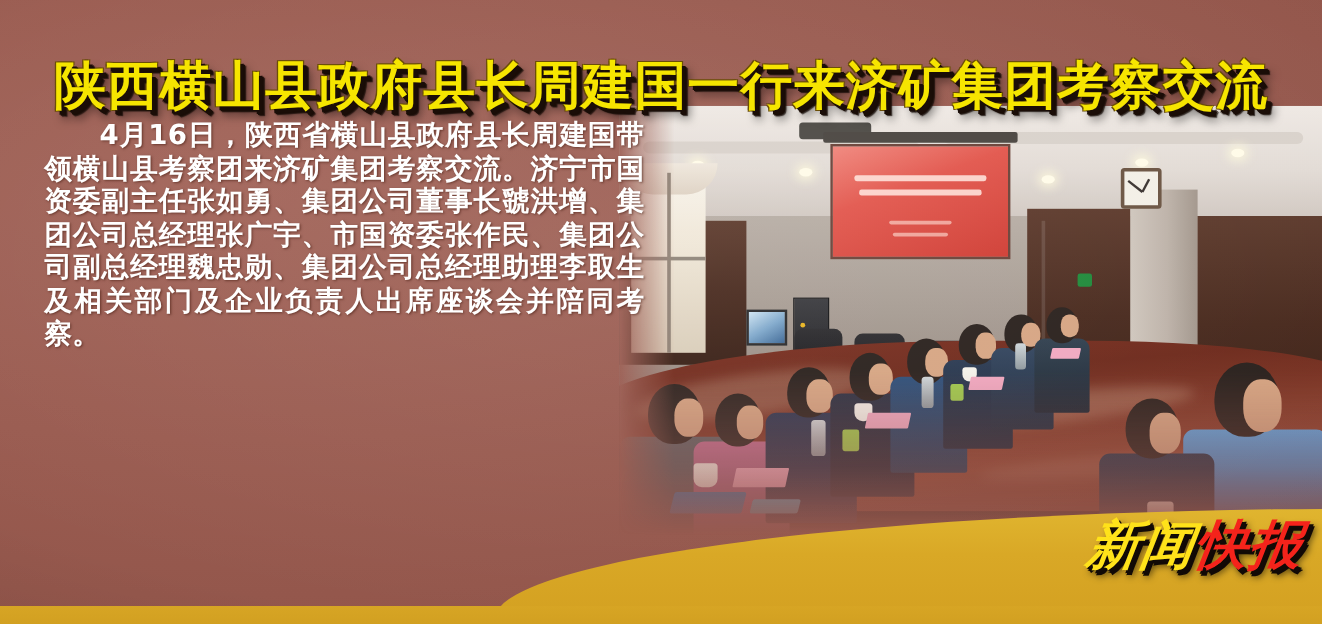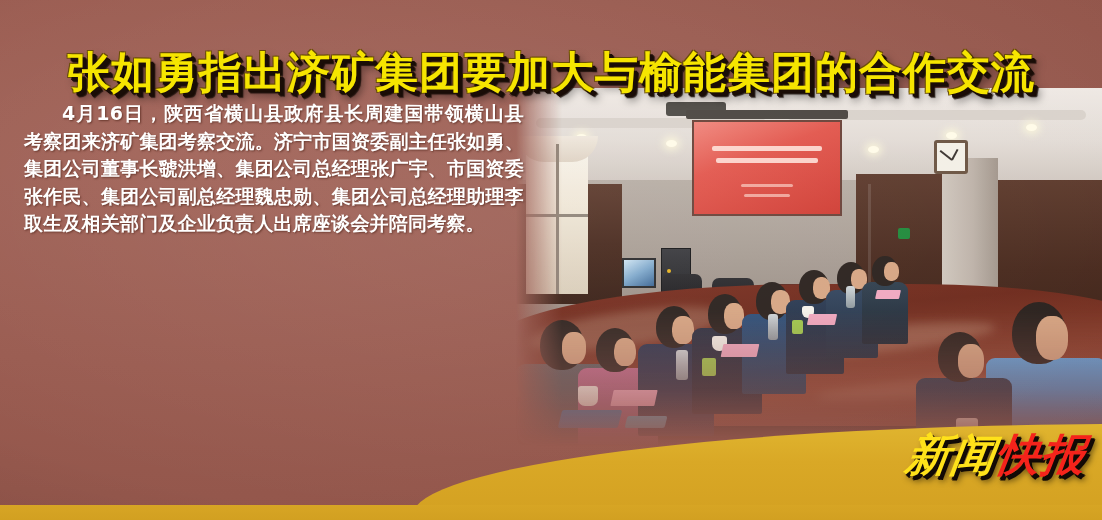--- a/index.html
+++ b/index.html
@@ -116,23 +116,23 @@
     letter-spacing:1px;
     color:#f6e500;
     text-shadow:
       3px 3px 0 #1a0d07, 4px 4px 0 #1a0d07, 5px 5px 1px rgba(20,10,6,.85),
       -1px -1px 0 #6b4e07, 1px -1px 0 #6b4e07, -1px 1px 0 #6b4e07,
       6px 7px 8px rgba(0,0,0,.55);
     white-space:nowrap;
   }
   
   .body-copy{
-    position:absolute;left:24px;top:100px;width:500px;
+    position:absolute;left:37px;top:100px;width:500px;
     color:#ffffff;
-    font-size:19px;
+    font-size:23px;
     line-height:27.6px;
     font-weight:bold;
     text-align:justify;
     text-justify:inter-ideograph;
     letter-spacing:.2px;
     text-shadow:1px 1px 2px rgba(60,20,10,.55);
   }
   .body-copy p{margin:0;text-indent:2em;}
   
   .brand{
@@ -291,21 +291,21 @@
       <div style="position:absolute;left:44px;top:322px;width:60px;height:18px;background:#2c6fa8;border-radius:2px;transform:skewX(-14deg);"></div>
       <div style="position:absolute;left:110px;top:328px;width:40px;height:12px;background:#4ea6c9;border-radius:2px;transform:skewX(-14deg);"></div>
     </div>
   </div>
 
   <div class="bg-vign"></div>
 
   <div class="yellow-swoop"></div>
   <div class="yellow-band flat"></div>
 
-  <h1 class="headline">张如勇指出济矿集团要加大与榆能集团的合作交流</h1>
+  <h1 class="headline">陕西横山县政府县长周建国一行来济矿集团考察交流</h1>
 
   <div class="body-copy">
     <p>4月16日，陕西省横山县政府县长周建国带领横山县考察团来济矿集团考察交流。济宁市国资委副主任张如勇、集团公司董事长虢洪增、集团公司总经理张广宇、市国资委张作民、集团公司副总经理魏忠勋、集团公司总经理助理李取生及相关部门及企业负责人出席座谈会并陪同考察。</p>
   </div>
 
   <div class="brand">
     <span class="b1">新闻</span><span class="b2">快报</span>
   </div>
 
 </div>

